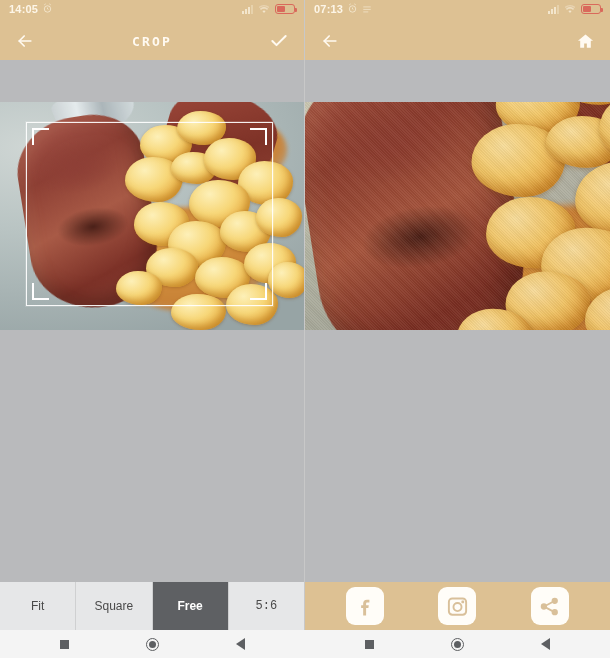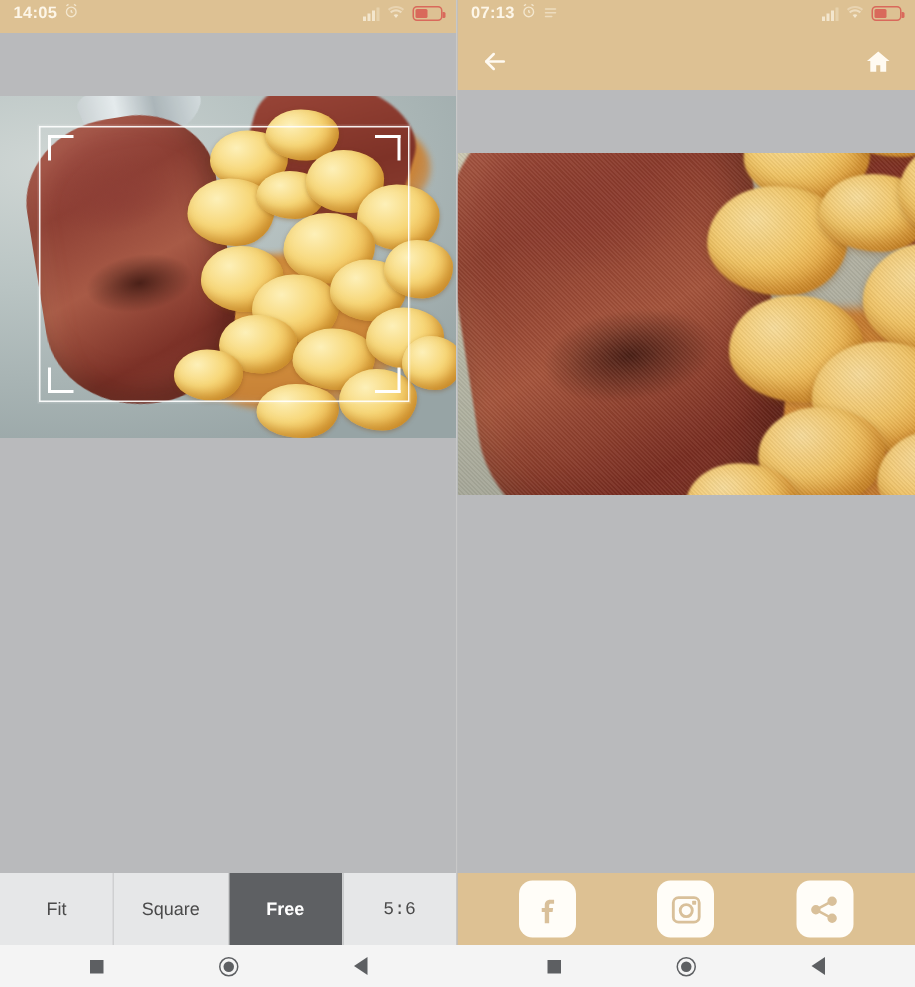--- a/index.html
+++ b/index.html
@@ -327,20 +327,34 @@
               <path d="M12 9.4c2.4 0 4.6.9 6.2 2.4l1.9-2.3C17.9 7.4 15 6.2 12 6.2S6.1 7.4 3.9 9.5l1.9 2.3C7.4 10.3 9.6 9.4 12 9.4z" opacity=".75"></path>
               <path d="M12 2C7.9 2 4.1 3.5 1.2 6l1.8 2.2C5.4 6.1 8.6 4.8 12 4.8s6.6 1.3 9 3.4L22.8 6C19.9 3.5 16.1 2 12 2z" opacity=".5"></path>
             </svg>
           </span>
           <span class="battery">
               <span class="fill"></span>
             </span>
         </div>
       </div>
 
+      <div class="appbar">
+        <div class="bar-btn">
+          <svg width="20" height="20" viewBox="0 0 24 24" fill="none" stroke="#fffaf1" stroke-width="2" stroke-linecap="round" stroke-linejoin="round">
+            <path d="M19 12H5"></path>
+              <path d="M11 18l-6-6 6-6"></path>
+          </svg>
+        </div>
+        <div class="appbar-title">CROP</div>
+        <div class="bar-btn right">
+          <svg width="20" height="20" viewBox="0 0 24 24" fill="none" stroke="#fffaf1" stroke-width="2.4" stroke-linecap="round" stroke-linejoin="round">
+            <path d="M20 6L9 17l-5-5"></path>
+          </svg>
+        </div>
+      </div>
 
       <div class="photo-gap"></div>
 
       <div class="photo-wrap">
         <div class="photo food-left">
           <div class="plate-bg"></div>
           <div class="sauce" style="left:36%;top:46%;width:52%;height:46%;"></div>
           <div class="sauce" style="left:60%;top:6%;width:34%;height:30%;"></div>
           <div class="fork"></div>
           <div class="sausage2"></div>

